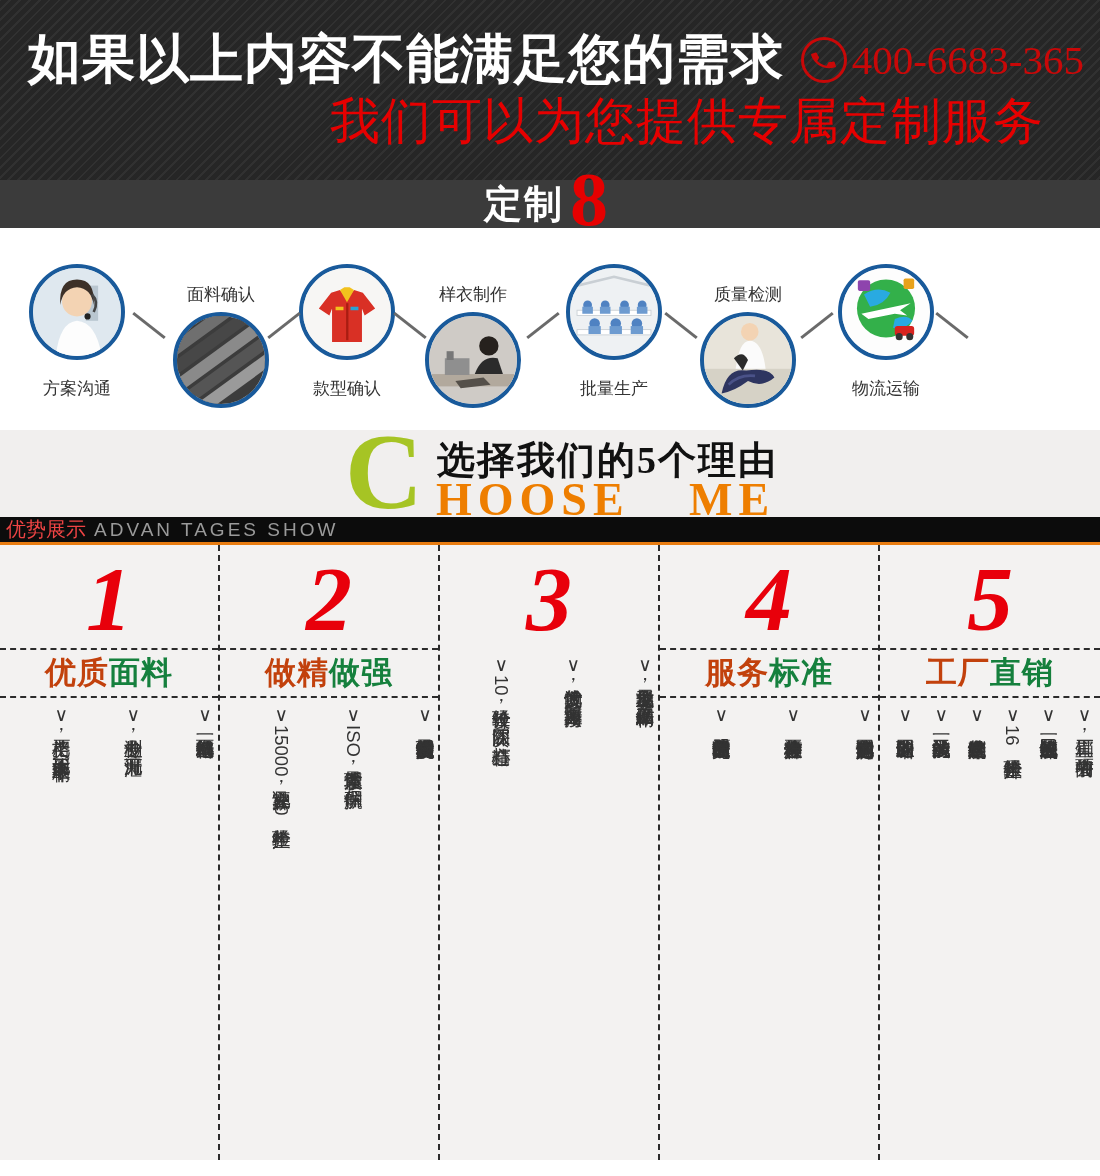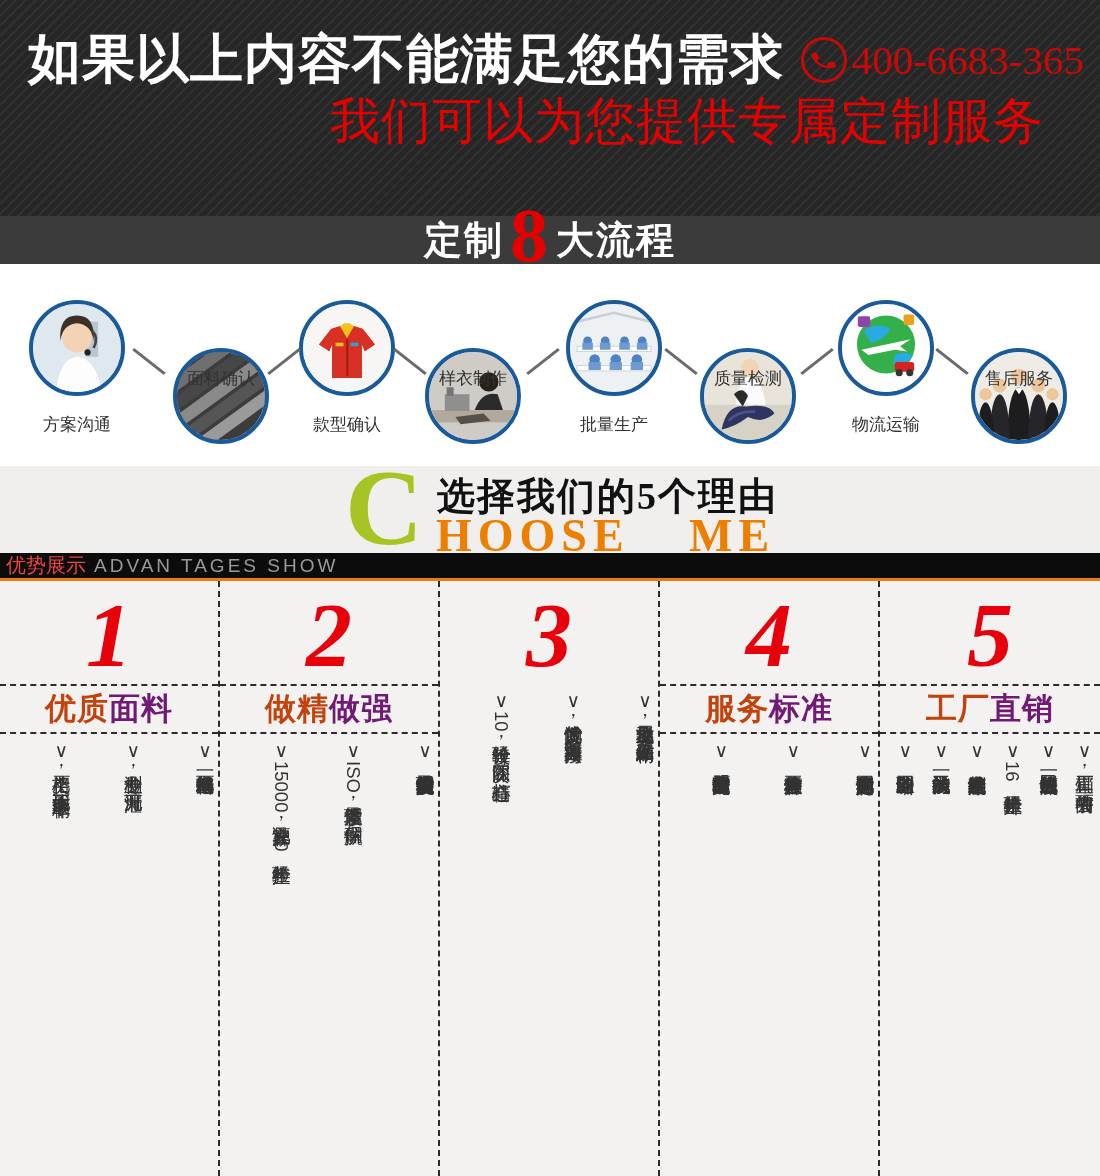--- a/index.html
+++ b/index.html
@@ -1,36 +1,36 @@
 <!DOCTYPE html>
 <html><head>
 <meta charset="utf-8">
 <style>
   html,body{margin:0;padding:0;}
   body{width:1100px;font-family:"Liberation Sans","DejaVu Sans",sans-serif;background:#fff;}
   .page{width:1100px;height:1176px;position:relative;overflow:hidden;}
 
   
-  .hero{position:relative;height:264px;background:#262626;
+  .hero{position:relative;height:228px;background:#262626;
     background-image:repeating-linear-gradient(315deg,rgba(255,255,255,.05) 0 2px,rgba(0,0,0,0) 2px 7px);}
   .hero-line1{position:absolute;left:28px;top:24px;font-size:53px;font-weight:900;color:#fff;letter-spacing:1px;white-space:nowrap;}
   .hero-phone{position:absolute;right:16px;top:36px;display:flex;align-items:center;gap:5px;}
   .ring{width:46px;height:46px;border:3px solid #c90808;border-radius:50%;display:flex;align-items:center;justify-content:center;box-sizing:border-box;}
   .ring svg{width:27px;height:27px;transform:rotate(-18deg);}
   .pnum{font-family:"Liberation Serif","DejaVu Serif",serif;font-weight:normal;font-size:41px;color:#c90808;letter-spacing:0px;white-space:nowrap;}
   .hero-line2{position:absolute;left:330px;top:88px;font-size:50px;font-weight:400;color:#e60000;letter-spacing:1px;white-space:nowrap;}
   .hero-band{position:absolute;left:0;bottom:0;width:100%;height:48px;background:#3b3b3b;display:flex;align-items:center;justify-content:center;font-size:38px;font-weight:900;color:#fff;letter-spacing:2px;}
   .band8{font-family:"Liberation Serif","DejaVu Serif",serif;font-weight:900;font-size:76px;color:#e60000;margin:0 6px;position:relative;top:-5px;line-height:0;}
 
   
   .process{position:relative;height:202px;background:#fff;}
   .step{position:absolute;width:96px;text-align:center;}
   .photo{width:96px;height:96px;border-radius:50%;border:4px solid #195a9b;overflow:hidden;box-sizing:border-box;background:#dde6ee;}
   .photo svg{width:100%;height:100%;display:block;}
-  .slabel{font-size:17px;color:#333;white-space:nowrap;margin-top:48px;}
+  .slabel{font-size:17px;color:#333;white-space:nowrap;}
   .high .slabel{margin-top:17px;}
   .low .slabel{position:absolute;top:-29px;width:100%;}
   .s1{left:29px;top:36px;}  .s3{left:299px;top:36px;}  .s5{left:566px;top:36px;}  .s7{left:838px;top:36px;}
   .s2{left:173px;top:84px;} .s4{left:425px;top:84px;}  .s6{left:700px;top:84px;}  .s8{left:971px;top:84px;}
   .conn{position:absolute;top:96px;width:40px;height:0;border-top:3px solid #6a6a6a;}
   .down{transform:rotate(38deg);} .up{transform:rotate(-38deg);}
   .c1{left:129px;} .c2{left:264px;} .c3{left:390px;} .c4{left:523px;} .c5{left:661px;} .c6{left:797px;} .c7{left:932px;}
 
   
   .choose{position:relative;height:87px;background:#f1efee;}
@@ -42,21 +42,21 @@
   .advbar{height:25px;background:#0c0c0c;border-bottom:3px solid #e87c11;display:flex;align-items:center;padding-left:6px;gap:8px;}
   .advCn{color:#ef4444;font-size:20px;white-space:nowrap;}
   .advEn{color:#9a9a9a;font-size:19px;letter-spacing:3px;white-space:nowrap;}
 
   
   .adv{display:flex;height:615px;background:#f3f2f1;}
   .col{width:220px;box-sizing:border-box;border-right:2px dashed #2b2b2b;}
   .col:last-child{border-right:none;}
   .num{height:103px;font-family:"Liberation Serif","DejaVu Serif",serif;font-style:italic;font-weight:900;font-size:92px;color:#e8000b;text-align:center;line-height:108px;}
   .ctitle{height:46px;border-top:2px dashed #2b2b2b;border-bottom:2px dashed #2b2b2b;box-sizing:content-box;text-align:center;font-size:31px;font-weight:bold;line-height:46px;letter-spacing:1px;white-space:nowrap;}
-  .t-orange{color:#c2410c;} .t-black{color:#701a75;}
+  .t-orange{color:#c2410c;} .t-black{color:#15803d;}
   .items{height:462px;writing-mode:vertical-rl;box-sizing:border-box;padding:6px 26px 0 0;font-size:18.5px;color:#333;line-height:1.18;}
   .items p{margin:0;margin-block-end:50px;}
   .col-5 .items{padding-right:24px;}
   .col-5 .items p{margin-block-end:14px;}
   .chk{text-orientation:upright;}
   .foot{height:16px;background:#fff;}
 </style>
 </head>
 <body>
 
@@ -69,21 +69,20 @@
         <svg viewBox="0 0 24 24">
             <path fill="#c90808" d="M6.62 10.79c1.44 2.83 3.76 5.14 6.59 6.59l2.2-2.21c.27-.27.67-.36 1.02-.24 1.12.37 2.33.57 3.57.57.55 0 1 .45 1 1V20c0 .55-.45 1-1 1-9.39 0-17-7.61-17-17 0-.55.45-1 1-1h3.5c.55 0 1 .45 1 1 0 1.25.2 2.45.57 3.57.11.35.03.74-.25 1.02l-2.2 2.2z"></path>
           </svg>
       </span>
       <span class="pnum">400-6683-365</span>
     </div>
     <div class="hero-line2">我们可以为您提供专属定制服务</div>
     <div class="hero-band">
       <span>定制</span>
       <span class="band8">8</span>
-      <span>大流程</span>
     </div>
   </header>
 
   <section class="process">
 
     <div class="step s1 high">
       <div class="photo">
         <svg viewBox="0 0 100 100">
             <rect width="100" height="100" fill="#dfe8ef"></rect>
             <rect x="60" y="20" width="14" height="40" fill="#b9c6d0"></rect>
@@ -198,41 +197,20 @@
             <rect x="60" y="66" width="22" height="11" rx="3" fill="#d7231f"></rect>
             <circle cx="65" cy="78" r="4" fill="#333"></circle>
             <circle cx="77" cy="78" r="4" fill="#333"></circle>
             <rect x="18" y="14" width="14" height="12" rx="2" fill="#8e44ad"></rect>
             <rect x="70" y="12" width="12" height="12" rx="2" fill="#e8a21b"></rect>
           </svg>
       </div>
       <div class="slabel">物流运输</div>
     </div>
 
-    <div class="step s8 low">
-      <div class="slabel">售后服务</div>
-      <div class="photo">
-        <svg viewBox="0 0 100 100">
-            <rect width="100" height="100" fill="#efece6"></rect>
-            <g>
-              <circle cx="50" cy="28" r="9" fill="#eec69c"></circle>
-              <path d="M36 100 Q38 42 50 40 Q62 42 64 100 Z" fill="#1d1d1f"></path>
-              <circle cx="28" cy="38" r="8" fill="#eec69c"></circle>
-              <path d="M16 100 Q18 50 28 48 Q38 50 40 100 Z" fill="#26262a"></path>
-              <circle cx="72" cy="38" r="8" fill="#eec69c"></circle>
-              <path d="M60 100 Q62 50 72 48 Q82 50 84 100 Z" fill="#26262a"></path>
-              <circle cx="12" cy="48" r="7" fill="#eec69c"></circle>
-              <path d="M2 100 Q4 58 12 57 Q20 58 22 100 Z" fill="#1d1d1f"></path>
-              <circle cx="88" cy="48" r="7" fill="#eec69c"></circle>
-              <path d="M78 100 Q80 58 88 57 Q96 58 98 100 Z" fill="#1d1d1f"></path>
-              <path d="M46 42 L50 48 L54 42 L50 40 Z" fill="#fff"></path>
-            </g>
-          </svg>
-      </div>
-    </div>
 
     <div class="conn down c1"></div>
     <div class="conn up c2"></div>
     <div class="conn down c3"></div>
     <div class="conn up c4"></div>
     <div class="conn down c5"></div>
     <div class="conn up c6"></div>
     <div class="conn down c7"></div>
   </section>
 

